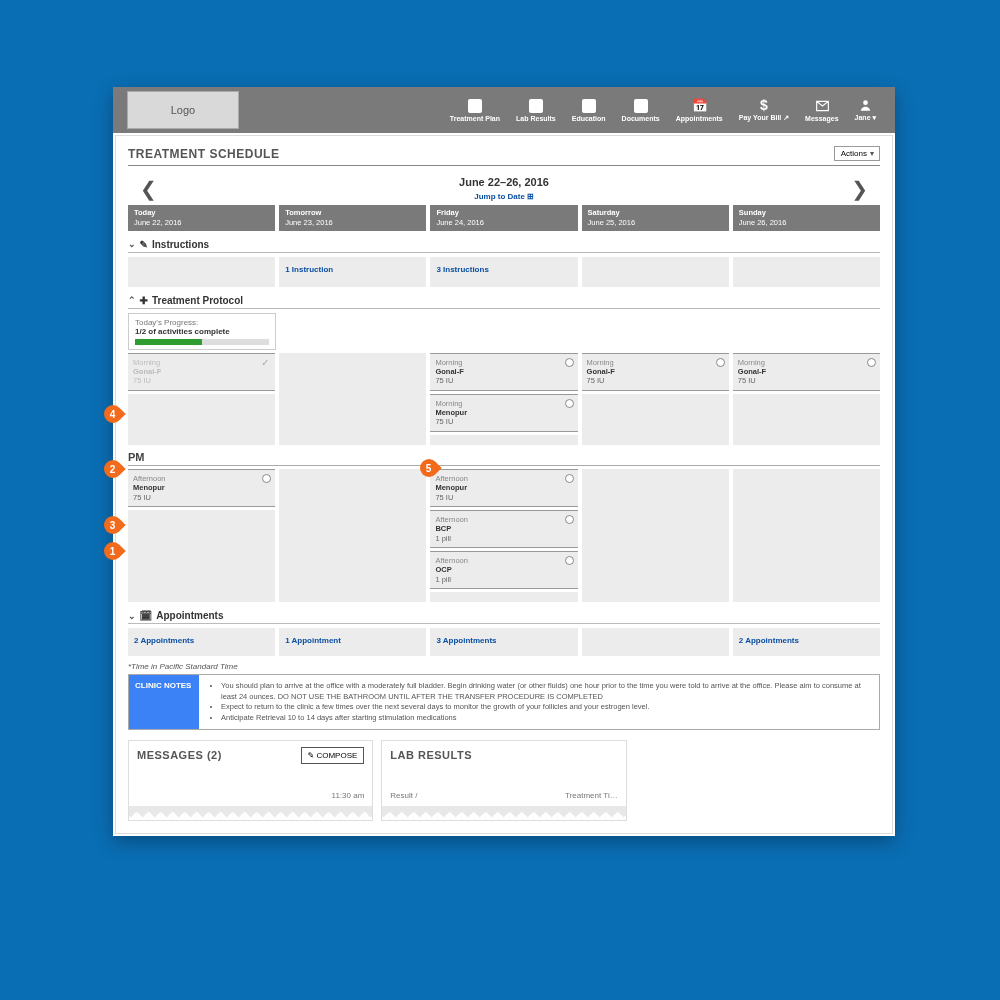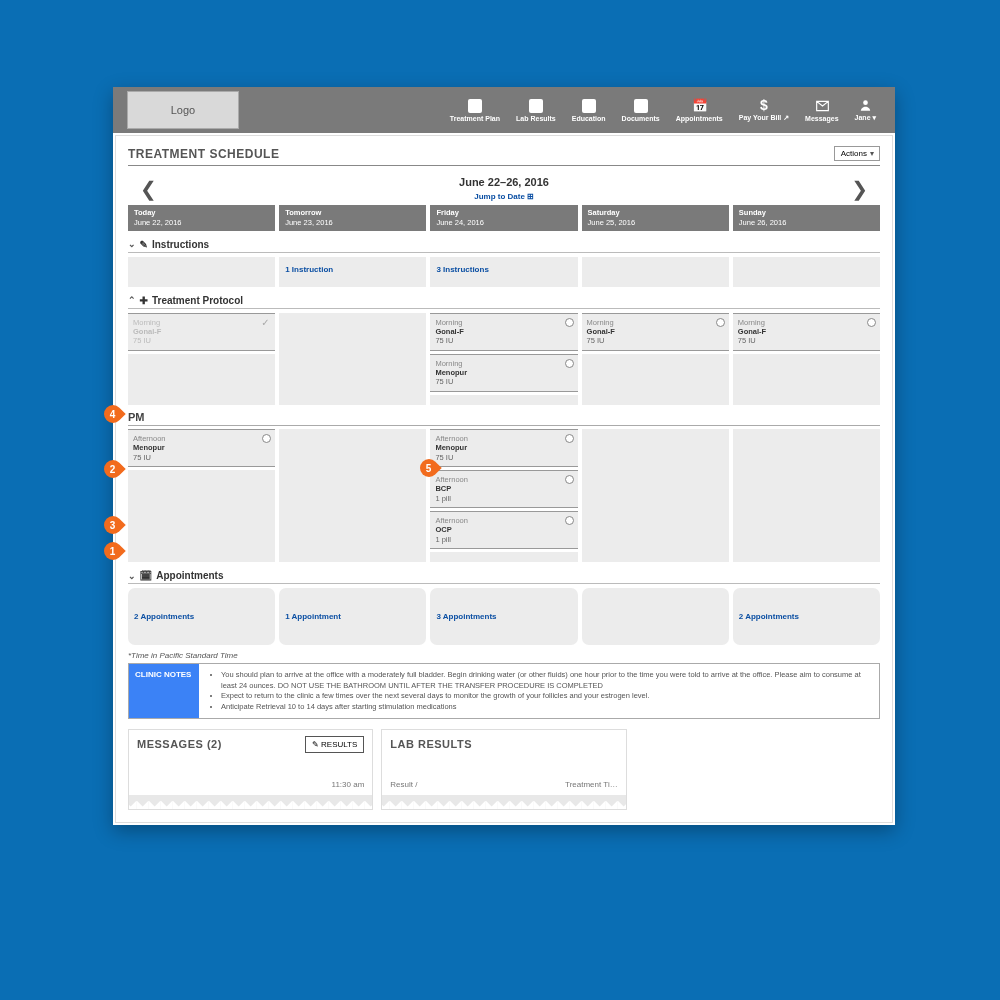--- a/index.html
+++ b/index.html
@@ -226,26 +226,25 @@
     right:4px;
     top:4px;
     width:10px; height:10px;
     color:#aaa;
     font-size:10px;
     line-height:10px;
   }
 
   .appt-cell {
     background:#ececec;
-    padding:24px 6px;
+    padding:8px 6px;
     font-size:8px;
     color:#0b4fa3;
     font-weight:bold;
     min-height:28px;
-    border-radius:7px;
   }
 
   .tz-note { font-size:8px; font-style:italic; color:#555; margin:6px 0 3px;}
   .notes-box { border:1px solid #aaa; display:flex; }
   .notes-label {
     background:#3b82f6;
     color:#fff;
     font-size:8px;
     font-weight:bold;
     padding:6px;
@@ -410,20 +409,27 @@
         <div class="instr-cell empty">.</div>
         <div class="instr-cell empty">.</div>
       </div>
 
     <div class="section-head">
       <span class="caret">⌃</span>
       <span class="sect-icon">✚</span>
       <span>Treatment Protocol</span>
     </div>
 
+    <div class="progress-box">
+      <div class="plabel">Today's Progress:</div>
+      <div class="pstatus">1/2 of activities complete</div>
+      <div class="progress-bar">
+          <div class="fill" id="pfill" style="width: 50%;"></div>
+        </div>
+    </div>
 
     <div class="med-grid" id="am-grid">
         <div class="med-col">
           <div class="med-card done">
             <div class="t">Morning</div>
             <div class="n">Gonal-F</div>
             <div class="d">75 IU</div>
             <div class="med-check">✓</div>
           </div>
           <div class="med-empty" style="min-height: 10px;"></div>
@@ -531,21 +537,21 @@
             <li>You should plan to arrive at the office with a moderately full bladder. Begin drinking water (or other fluids) one hour prior to the time you were told to arrive at the office. Please aim to consume at least 24 ounces. DO NOT USE THE BATHROOM UNTIL AFTER THE TRANSFER PROCEDURE IS COMPLETED</li>
             <li>Expect to return to the clinic a few times over the next several days to monitor the growth of your follicles and your estrogen level.</li>
             <li>Anticipate Retrieval 10 to 14 days after starting stimulation medications</li>
           </ul>
         </div>
     </div>
 
     <div class="panels">
       <div class="panel">
         <h3>MESSAGES (2)</h3>
-        <div class="compose-btn">✎ RESULTS</div>
+        <div class="compose-btn">✎ COMPOSE</div>
         <div class="panel-sub">
             <span></span>
             <span>11:30 am</span>
           </div>
         <div class="zigzag"></div>
       </div>
       <div class="panel">
         <h3>LAB RESULTS</h3>
         <div class="panel-sub">
             <span>Result /</span>

